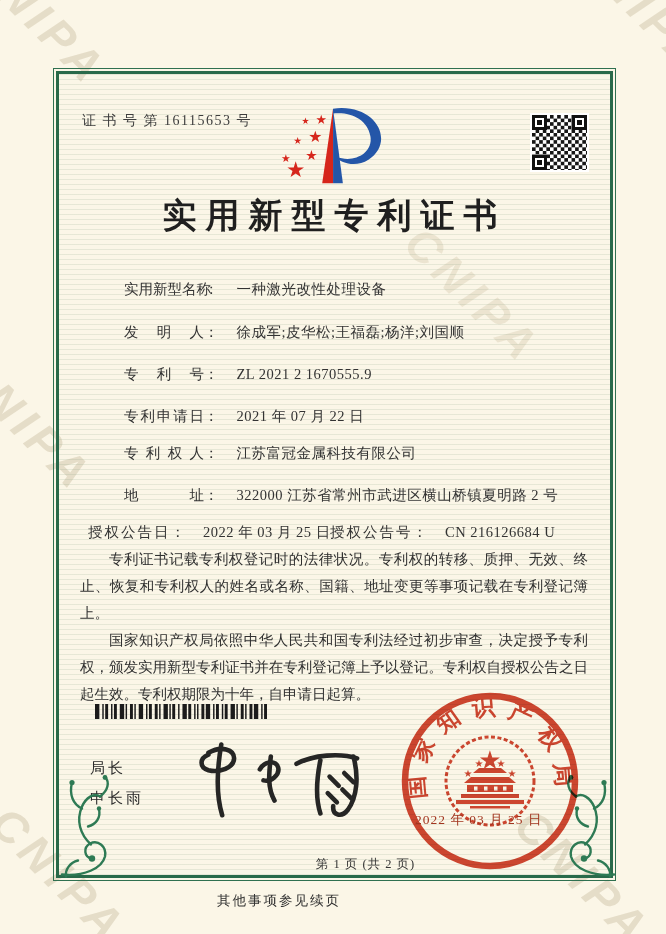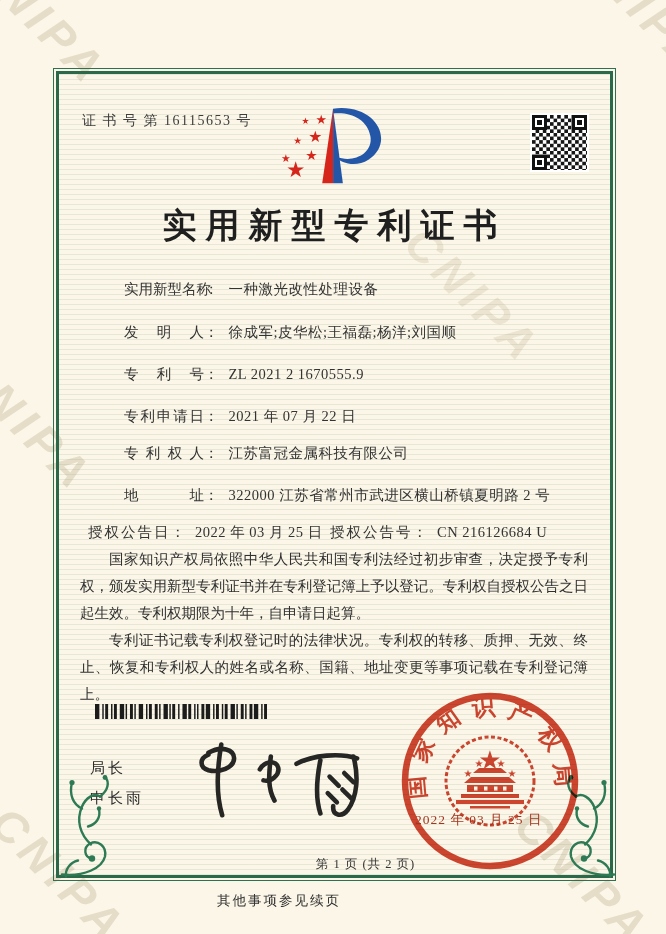--- a/index.html
+++ b/index.html
@@ -33,34 +33,33 @@
       rgba(128,158,128,.17) 0px, rgba(128,158,128,.17) 1px,
       rgba(0,0,0,0) 1px, rgba(0,0,0,0) 5px);
   }
   
   .cert-no{position:absolute; z-index:3; left:82px; top:112px; font-size:14px; letter-spacing:1.5px; color:#3d3d3d;}
   .logo{position:absolute; z-index:3; left:276px; top:100px; width:118px; height:92px;}
   .title{
     position:absolute; z-index:3; left:53px; top:193px; width:563px;
     text-align:center; font-size:34px; font-weight:700; letter-spacing:9px;
     color:#1f1f1f;
-    margin-top:10px;
   }
   .qr{position:absolute; z-index:3; left:530px; top:113px; width:59px; height:59px; background:#fff; padding:2px; box-sizing:border-box;}
   .qr-grid{position:relative; width:100%; height:100%;
     background:repeating-conic-gradient(#161616 0% 25%, #ffffff 0% 50%) 0 0 / 7.2px 7.2px;}
   .finder{position:absolute; width:15px; height:15px; box-sizing:border-box; border:3px solid #111; background:#fff;}
   .finder::before{content:""; position:absolute; left:2px; top:2px; width:5px; height:5px; background:#111;}
   .f1{left:0; top:0;} .f2{right:0; top:0;} .f3{left:0; bottom:0;}
   
   .fields{position:absolute; z-index:3; left:88px; top:280px; width:520px; font-size:14.5px; color:#333;}
   .frow{position:absolute; left:0; white-space:nowrap;}
   .r0{top:0;} .r1{top:43px;} .r2{top:85px;} .r3{top:127px;} .r4{top:164px;} .r5{top:206px;} .r6{top:243px;}
   .flabel{display:inline-block; width:80px; text-align:justify; text-align-last:justify; vertical-align:baseline;margin-left:36px;}
-  .fval{margin-left:10px; letter-spacing:.5px;}
+  .fval{margin-left:18px; letter-spacing:.5px;}
   .glabel{letter-spacing:2px;}
   .g2{position:absolute; left:242px; top:0; white-space:nowrap;}
   
   .paras{position:absolute; z-index:3; left:80px; top:546px; width:508px; font-size:14.5px; line-height:27px; text-align:justify; color:#303030;}
   .paras p{margin:0; text-indent:2em;}
   
   .barcode{position:absolute; z-index:3; left:95px; top:704px; width:172px; height:15px;}
   
   .signer{position:absolute; z-index:3; left:90px; top:753px; font-family:"Liberation Sans","DejaVu Sans",sans-serif;
     font-size:15px; letter-spacing:3px; color:#2a2a2a; line-height:30px;}
@@ -142,22 +141,22 @@
       <span>
         <span class="glabel">授权公告日</span><span>：</span><span class="fval">2022 年 03 月 25 日</span>
       </span>
       <span class="g2">
         <span class="glabel">授权公告号</span><span>：</span><span class="fval">CN 216126684 U</span>
       </span>
     </div>
   </div>
 
   <div class="paras">
+    <p>专利证书记载专利权登记时的法律状况。专利权的转移、质押、无效、终止、恢复和专利权人的姓名或名称、国籍、地址变更等事项记载在专利登记簿上。</p>
     <p>国家知识产权局依照中华人民共和国专利法经过初步审查，决定授予专利权，颁发实用新型专利证书并在专利登记簿上予以登记。专利权自授权公告之日起生效。专利权期限为十年，自申请日起算。</p>
-    <p>专利证书记载专利权登记时的法律状况。专利权的转移、质押、无效、终止、恢复和专利权人的姓名或名称、国籍、地址变更等事项记载在专利登记簿上。</p>
   </div>
 
   <svg class="barcode" viewBox="0 0 118 16" preserveAspectRatio="none">
     <path fill="#1b1b1b" d="M0 0h3v16H0z M5 0h1v16H5z M7 0h2v16H7z M11 0h1v16h-1z M13 0h2v16h-2z M17 0h3v16h-3z M21 0h1v16h-1z M24 0h2v16h-2z M27 0h1v16h-1z M30 0h3v16h-3z M35 0h1v16h-1z M37 0h2v16h-2z M41 0h2v16h-2z M44 0h1v16h-1z M47 0h3v16h-3z M51 0h1v16h-1z M53 0h2v16h-2z M57 0h1v16h-1z M60 0h3v16h-3z M64 0h2v16h-2z M68 0h1v16h-1z M70 0h1v16h-1z M73 0h2v16h-2z M76 0h3v16h-3z M81 0h1v16h-1z M83 0h2v16h-2z M87 0h1v16h-1z M89 0h2v16h-2z M93 0h3v16h-3z M97 0h1v16h-1z M100 0h2v16h-2z M103 0h1v16h-1z M106 0h2v16h-2z M109 0h3v16h-3z M114 0h1v16h-1z M116 0h2v16h-2z"></path>
   </svg>
 
   <div class="signer">
     <div>局长</div>
     <div>申长雨</div>
   </div>

